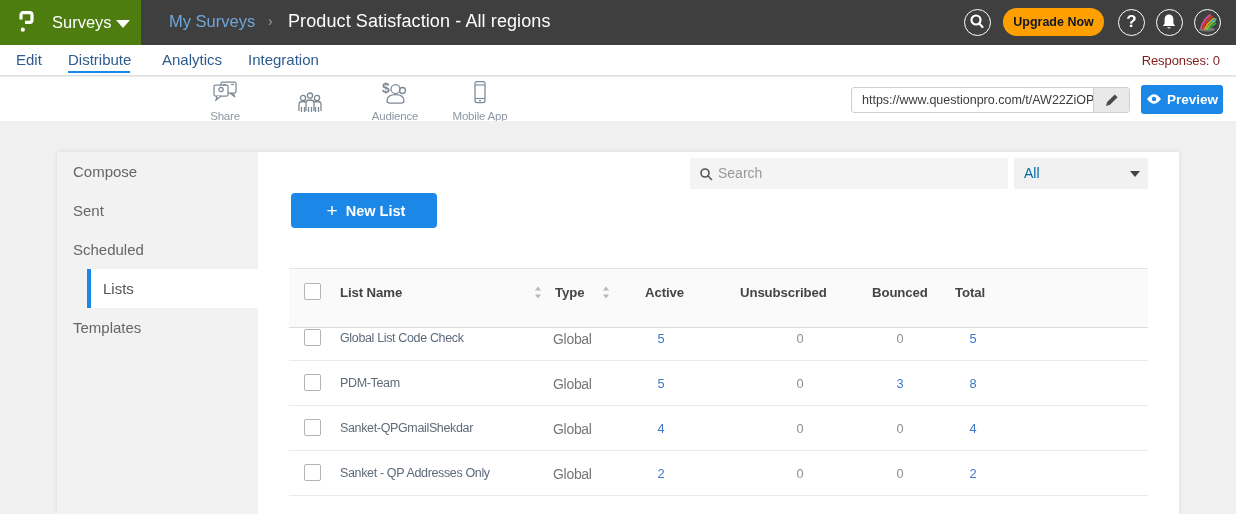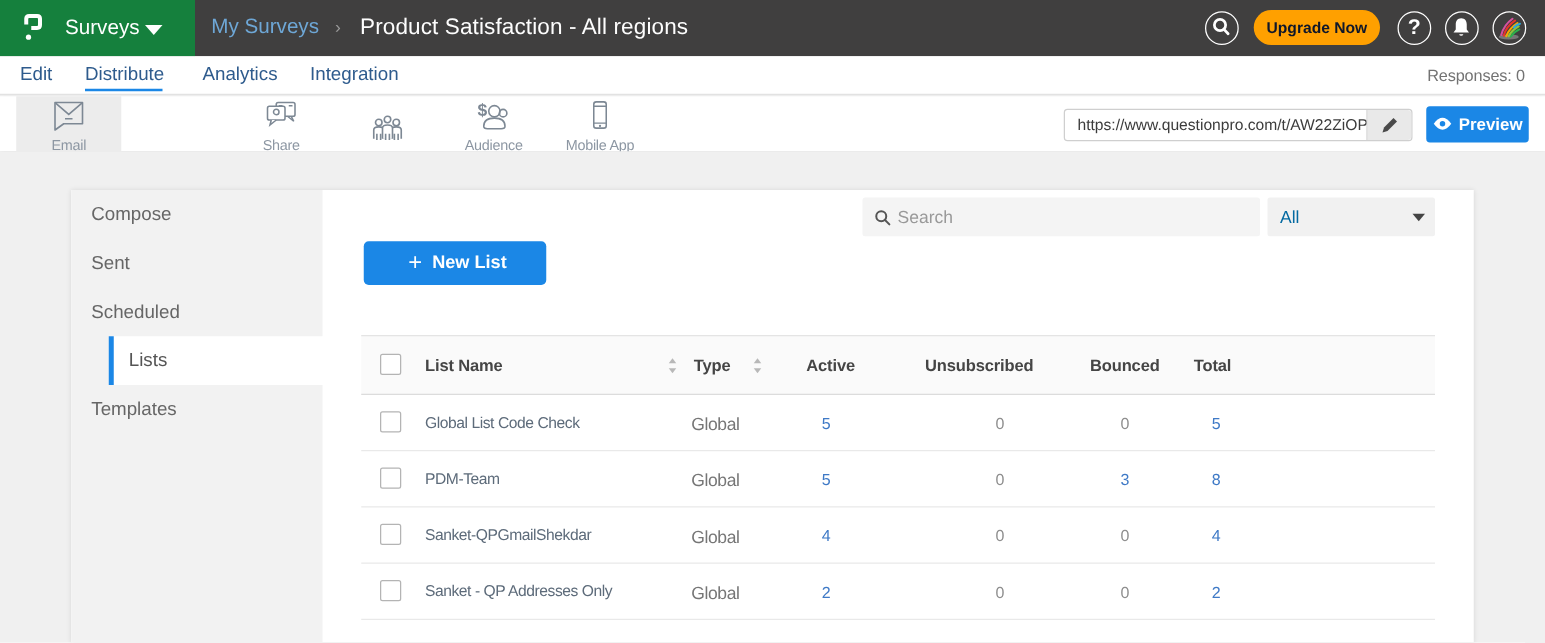--- a/index.html
+++ b/index.html
@@ -1,35 +1,35 @@
 <!DOCTYPE html>
 <html><head>
 <meta charset="utf-8">
 <style>
 * { margin:0; padding:0; box-sizing:border-box; }
 html,body { width:1236px; height:514px; overflow:hidden; }
 body { font-family:"Liberation Sans", sans-serif; background:#efefef; position:relative; }
 
 
 #topbar { position:absolute; left:0; top:0; width:1236px; height:45px; background:#403f3f; }
-#logoarea { position:absolute; left:0; top:0; width:156px; height:45px; background:#15803d; }
+#logoarea { position:absolute; left:0; top:0; width:141px; height:45px; background:#4d7c0f; }
 #logoarea svg { position:absolute; left:19px; top:11px; }
 #surveys-txt { position:absolute; left:52px; top:13px; color:#fff; font-size:16.5px; }
 #surveys-caret { position:absolute; left:116px; top:20px; width:0; height:0; border-left:7px solid transparent; border-right:7px solid transparent; border-top:8px solid #fff; }
 #crumb-my { position:absolute; left:169px; top:12px; color:#6ea7d6; font-size:16.5px; }
 #crumb-gt { position:absolute; left:268px; top:13px; color:#9a9a9a; font-size:14px; }
 #crumb-title { position:absolute; left:288px; top:11px; color:#fdfdfd; font-size:18px; letter-spacing:0.1px; }
 .hcirc { position:absolute; top:9px; width:27px; height:27px; border:1.5px solid #fff; border-radius:50%; }
 #upgrade { position:absolute; left:1003px; top:8px; width:101px; height:28px; background:#ffa000; border-radius:14px; color:#0f172a; font-size:12.5px; font-weight:bold; text-align:center; line-height:28px; }
 
 
 #tabbar { position:absolute; left:0; top:45px; width:1236px; height:31px; background:#fff; border-bottom:1px solid #e2e2e2; }
 .tab { position:absolute; top:6px; color:#2e5b8d; font-size:15px; }
 #tab-underline { position:absolute; left:68px; top:26px; width:62px; height:2px; background:#1b87e6; }
-#responses { position:absolute; right:16px; top:8px; color:#737373; font-size:13px; letter-spacing:-0.1px; }
+#responses { position:absolute; right:16px; top:8px; color:#7f1d1d; font-size:13px; letter-spacing:-0.1px; }
 
 
 #toolbar { position:absolute; left:0; top:77px; width:1236px; height:44px; background:#fff; box-shadow:0 2px 4px rgba(0,0,0,0.14); }
 .tool { position:absolute; top:0; width:84px; height:44px; text-align:center; }
 .tool.sel { background:#ececec; }
 .tool svg { margin-top:3px; }
 .tool .lbl { display:block; font-size:11.5px; color:#8d97a3; letter-spacing:-0.2px; margin-top:1px; }
 #urlbox { position:absolute; left:851px; top:10px; width:279px; height:26px; border:1px solid #cfcfcf; border-radius:3px; background:#fff; }
 #urltxt { position:absolute; left:10px; top:5px; font-size:12.5px; color:#3c3c3c; white-space:nowrap; overflow:hidden; width:234px; }
 #pencilbox { position:absolute; right:0; top:0; width:36px; height:24px; background:#e9e9e9; border-left:1px solid #cfcfcf; border-radius:0 3px 3px 0; }
@@ -45,21 +45,21 @@
 
 #search { position:absolute; left:633px; top:6px; width:318px; height:31px; background:#f4f4f4; border-radius:2px; }
 #search .ph { position:absolute; left:28px; top:7px; color:#999; font-size:14px; }
 #alldrop { position:absolute; left:957px; top:6px; width:134px; height:31px; background:#f1f1f1; border-radius:2px; }
 #alldrop .t { position:absolute; left:10px; top:7px; color:#0369a1; font-size:14px; }
 #alldrop .c { position:absolute; right:8px; top:13px; width:0; height:0; border-left:5px solid transparent; border-right:5px solid transparent; border-top:6px solid #444; }
 
 #newlist { position:absolute; left:234px; top:41px; width:146px; height:35px; background:#1b87e6; border-radius:4px; color:#fff; font-size:14.5px; font-weight:bold; text-align:center; line-height:35px; padding-left:4px; }
 
 
-#thead { position:absolute; left:232px; top:116px; width:859px; height:48px; background:#fafafa; border-top:1px solid #e4e4e4; border-bottom:1px solid #dcdcdc; }
+#thead { position:absolute; left:232px; top:116px; width:859px; height:60px; background:#fafafa; border-top:1px solid #e4e4e4; border-bottom:1px solid #dcdcdc; }
 .hcell { position:absolute; top:16px; color:#454545; font-size:13.2px; font-weight:bold; letter-spacing:-0.1px; }
 .cbx { position:absolute; width:17px; height:17px; border:1px solid #b4b4b4; border-radius:2px; background:#fff; }
 .trow { position:absolute; left:232px; width:859px; height:45px; border-bottom:1px solid #e9e9e9; }
 .trow .name { position:absolute; left:51px; top:15px; color:#5d6b7a; font-size:12.5px; letter-spacing:-0.35px; }
 .trow .glob { position:absolute; left:264px; top:15px; color:#767676; font-size:14px; letter-spacing:-0.3px; }
 .num { position:absolute; top:15px; width:40px; text-align:center; font-size:12.8px; }
 .num.blue { color:#3e79c6; }
 .num.gray { color:#8f8f8f; }
 .sort { position:absolute; top:17px; }
 </style>
@@ -111,28 +111,20 @@
 <div id="tabbar">
   <span class="tab" style="left:16px;">Edit</span>
   <span class="tab" style="left:68px;">Distribute</span>
   <span class="tab" style="left:162px;">Analytics</span>
   <span class="tab" style="left:248px;">Integration</span>
   <div id="tab-underline"></div>
   <span id="responses">Responses: 0</span>
 </div>
 
 <div id="toolbar">
-  <div class="tool sel" style="left:13px;">
-    <svg width="26" height="25" viewBox="0 0 26 25">
-      <path d="M2,2 H24 V19 H9 L2,24 V19 Z" fill="none" stroke="#7d8894" stroke-width="1.3" stroke-linejoin="round"></path>
-      <path d="M2.5,2.5 L13,11.5 L23.5,2.5" fill="none" stroke="#7d8894" stroke-width="1.3"></path>
-      <line x1="10" y1="15" x2="16" y2="15" stroke="#7d8894" stroke-width="1.3"></line>
-    </svg>
-    <span class="lbl">Email</span>
-  </div>
   <div class="tool" style="left:183px;">
     <svg width="26" height="25" viewBox="0 0 26 25">
       <rect x="9" y="2" width="15" height="11" rx="1.5" fill="none" stroke="#7d8894" stroke-width="1.25"></rect>
       <path d="M21,13 L23,17 L18,13" fill="none" stroke="#7d8894" stroke-width="1.25"></path>
       <rect x="2" y="5" width="14" height="11" rx="1.5" fill="#fff" stroke="#7d8894" stroke-width="1.25"></rect>
       <path d="M5,16 L4,20 L9,16" fill="#fff" stroke="#7d8894" stroke-width="1.25"></path>
       <circle cx="9" cy="9.5" r="2.2" fill="none" stroke="#7d8894" stroke-width="1.2"></circle>
       <line x1="11" y1="4.5" x2="14" y2="4.5" stroke="#7d8894" stroke-width="1.2"></line>
       <line x1="19" y1="4.5" x2="22" y2="4.5" stroke="#7d8894" stroke-width="1.2"></line>
     </svg>

